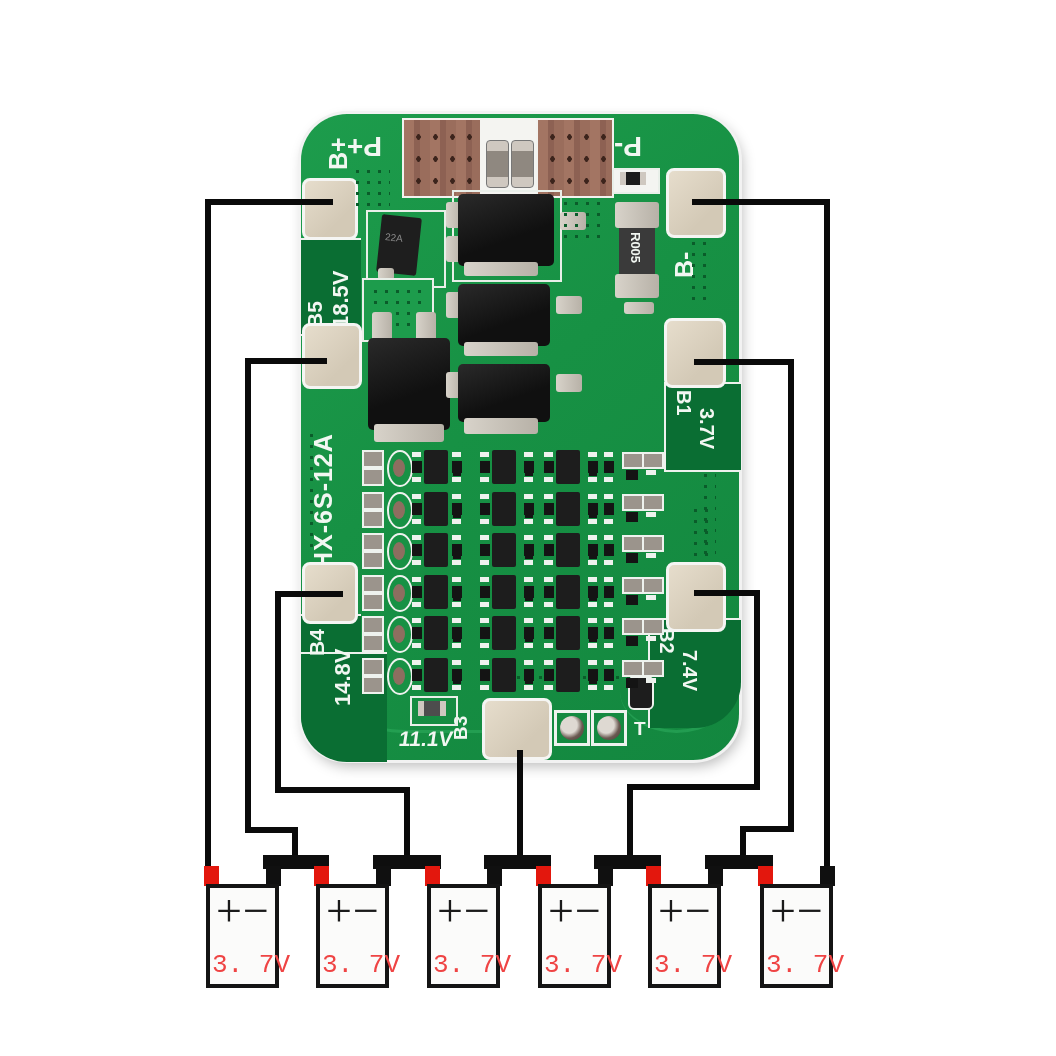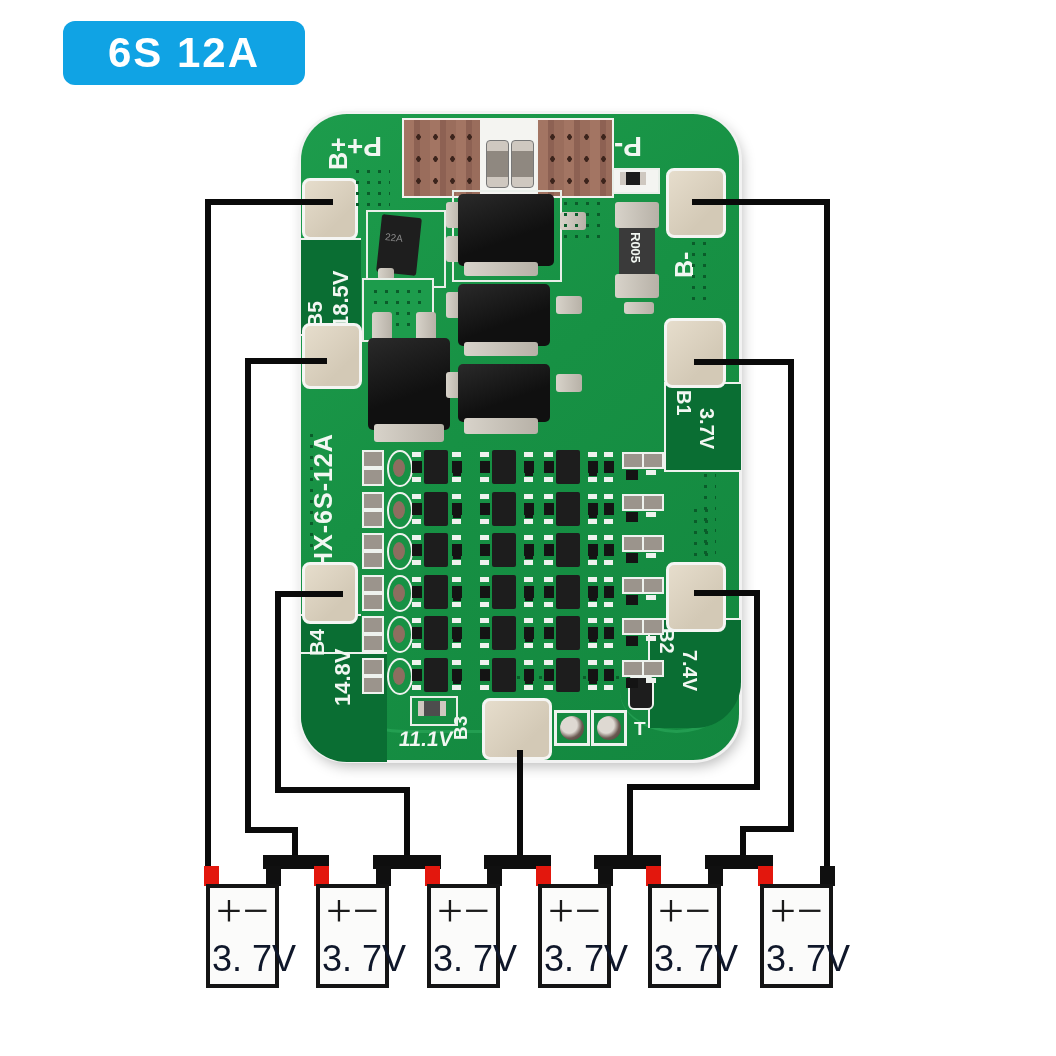--- a/index.html
+++ b/index.html
@@ -28,43 +28,40 @@
   .outline{border:2px solid #e9efe9;}
   .mosfet{background:linear-gradient(160deg,#2a2a2a,#101010 60%);border-radius:5px;}
   .stab{background:linear-gradient(90deg,#d8d3ca,#b7b1a7);border-radius:3px;}
   .vias{background-image:radial-gradient(#0a5c2a 1.6px, transparent 1.8px);background-size:11px 11px;}
   .wire{background:#0a0a0a;}
   .bridge{background:#0e0e0e;}
   .tab-red{background:#e3170d;}
   .tab-blk{background:#101010;}
   .battery{background:#fbfbfa;border:4px solid #141414;}
   .bat-sym{font-family:"Liberation Serif",serif;color:#1a1a1a;font-size:46px;line-height:30px;}
-  .bat-v{font-family:Liberation Sans, sans-serif;color:#0f172a;font-size:36px;}
+  .bat-v{font-family:Liberation Mono, monospace;color:#ef4444;font-size:26px;}
   .hole{border:3px solid #eef2ee;}
   .hole .pin{position:absolute;left:3px;top:3px;width:24px;height:24px;border-radius:50%;
              background:radial-gradient(circle at 38% 38%,#ded9d2 0 38%,#6b5a52 62%,#473a35);}
   .ic{background:#1d1d1d;border-radius:2px;}
   .smd-box{border:2px solid #eef2ee;background:#9b948c;}
   .smd-oval{border:2px solid #eef2ee;border-radius:50%;background:#179144;}
   .smd-oval i{position:absolute;left:4px;top:7px;width:12px;height:18px;border-radius:50%;background:#8d6e60;display:block;}
   .dash{background:#eef2ee;}
   .dot{background:#141414;}
   .trace{border:3px solid #2fae5f;border-radius:50%;opacity:.55;}
   .wm{background:
       radial-gradient(closest-side,rgba(120,120,120,.16),transparent 70%);
       filter:blur(2px);}
 </style>
 </head>
 <body>
 
 <div id="scene">
 
-  <div class="abs badge">
-    <span>6S 12A</span>
-  </div>
 
   <div class="abs wm" style="left:350px;top:430px;width:430px;height:230px;"></div>
 
   <div class="abs board"></div>
 
   <div class="abs trace" style="left:330px;top:640px;width:150px;height:90px;border-top:none;border-right:none;border-top-left-radius:0;border-bottom-right-radius:0;"></div>
   <div class="abs trace" style="left:620px;top:650px;width:110px;height:80px;border-top:none;border-left:none;"></div>
 
   <div class="abs panel" style="left:301px;top:238px;width:60px;height:94px;border-top:2px solid #eef2ee;border-bottom:2px solid #eef2ee;"></div>
   <div class="abs panel" style="left:301px;top:614px;width:60px;height:96px;border-top:2px solid #eef2ee;"></div>

